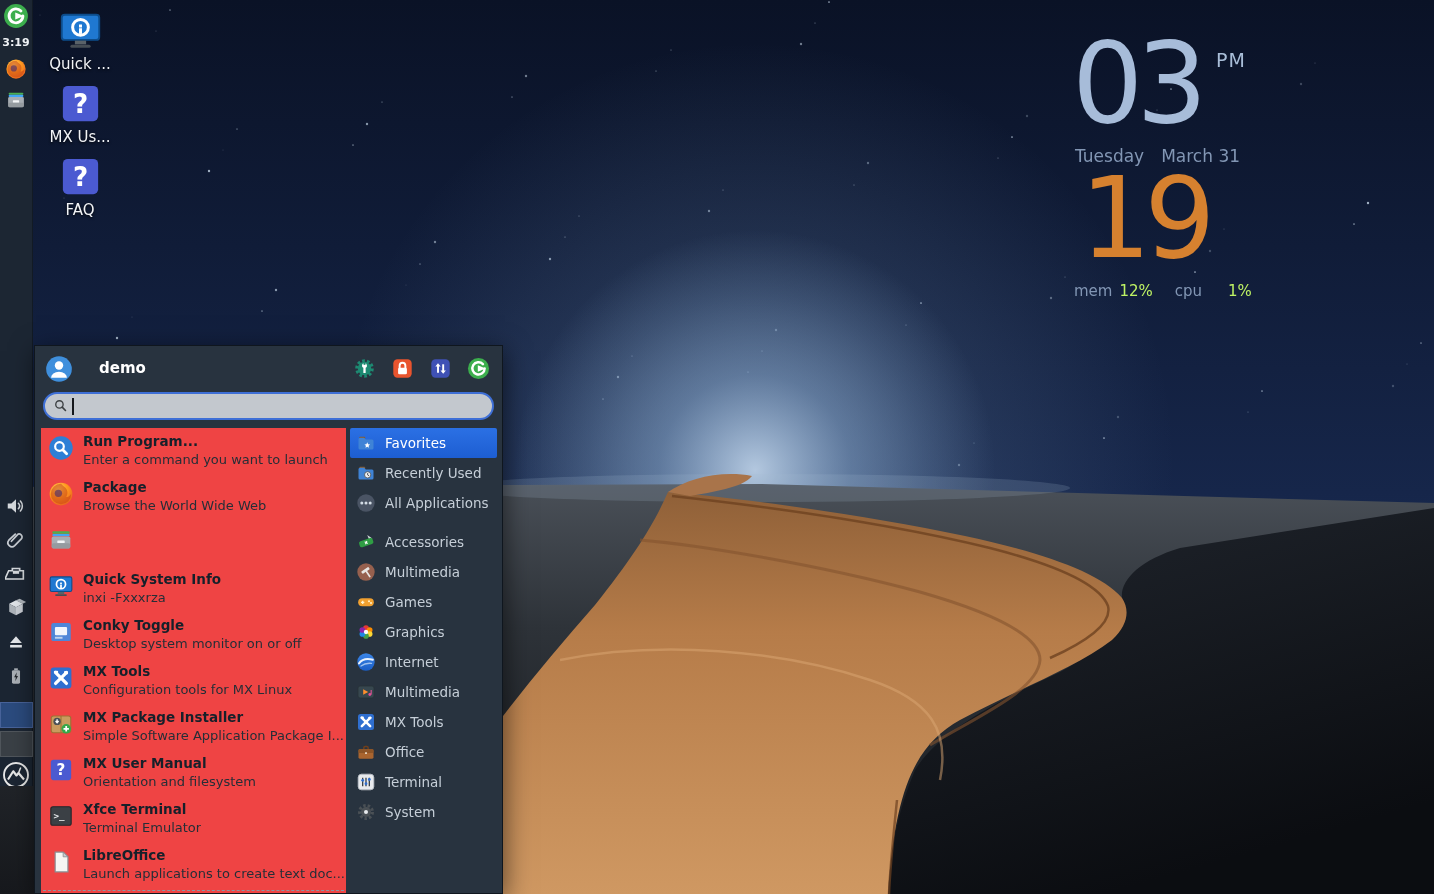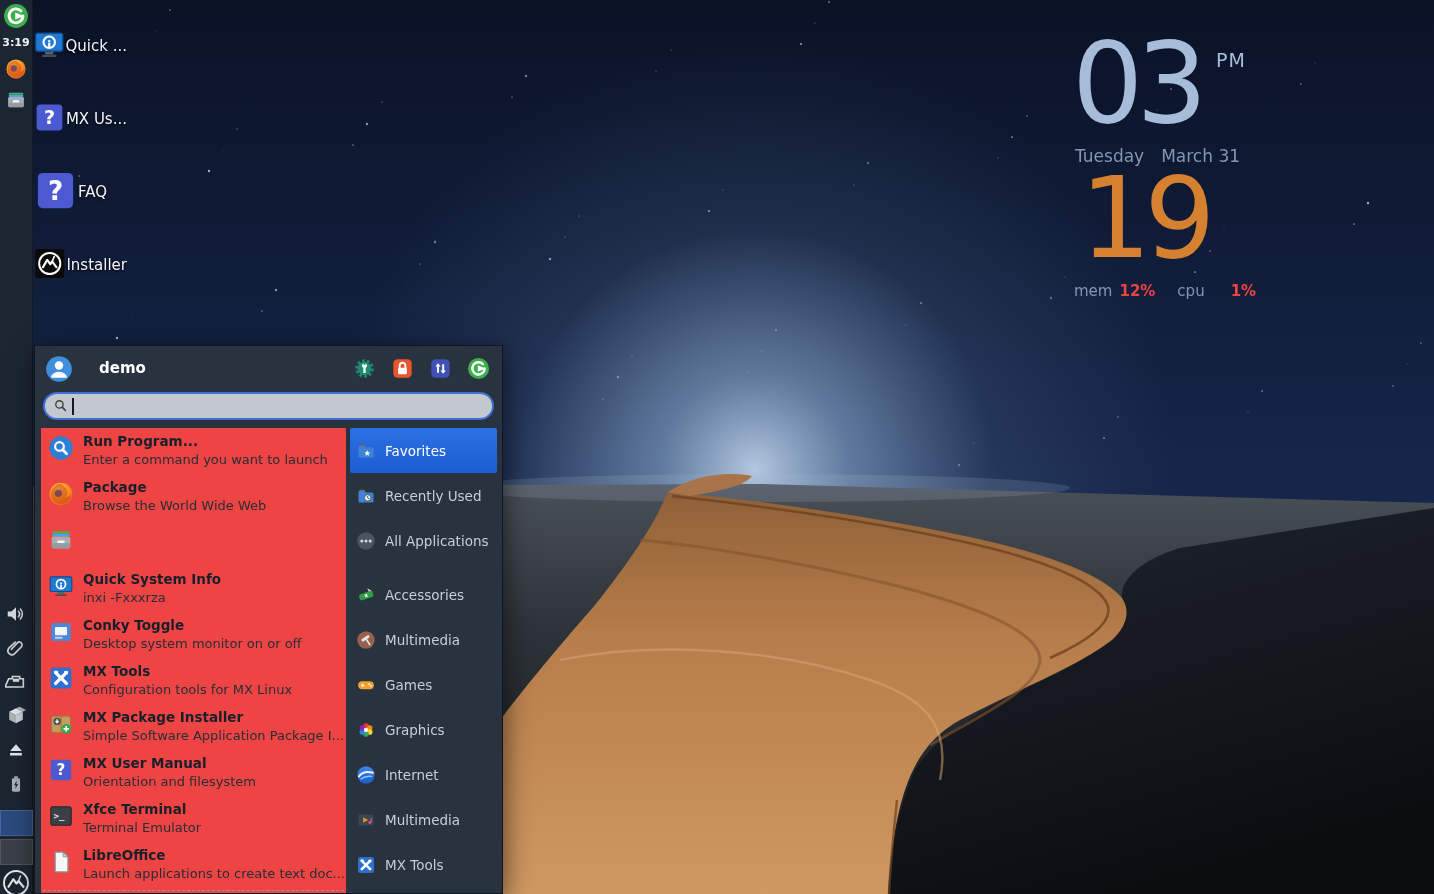--- a/index.html
+++ b/index.html
@@ -8,33 +8,33 @@
   #wallpaper{position:absolute;left:0;top:0;z-index:0;}
 
   
   #conky{position:absolute;left:1064px;top:36px;width:220px;z-index:2;}
   .ck-hour-row{position:relative;height:102px;}
   .ck-hour{font-size:112px;line-height:94px;letter-spacing:-7px;color:#a7bcd9;margin-left:8px;}
   .ck-ampm{position:absolute;left:152px;top:13px;font-size:19px;color:#a9bed8;letter-spacing:1px;}
   .ck-date{margin:8px 0 0 11px;font-size:17px;color:#8296b4;display:flex;gap:17px;}
   .ck-min{font-size:112px;line-height:96px;letter-spacing:-7px;color:#d6812f;margin:4px 0 0 16px;}
   .ck-stats{margin:16px 0 0 10px;font-size:15px;color:#8296b4;display:flex;align-items:baseline;}
-  .ck-stats .v{color:#ef4444;margin-left:7px;font-weight:bold;}
+  .ck-stats .v{color:#bef264;margin-left:7px;}
   .ck-stats .lbl2{margin-left:22px;}
   .ck-stats .v2{margin-left:26px;}
 
   
   #desktop-icons{position:absolute;left:33px;top:8px;width:94px;z-index:2;}
-  .desk-item{height:73px;display:flex;flex-direction:row;align-items:center;cursor:default;}
+  .desk-item{height:73px;display:flex;flex-direction:column;align-items:center;cursor:default;}
   .desk-ic{width:45px;height:45px;display:block;}
   .desk-ic svg{width:100%;height:100%;}
   .desk-label{margin-top:2px;font-size:15px;color:#f2f4f7;text-shadow:0 1px 3px rgba(0,0,0,.9);white-space:nowrap;}
 
   
-  #panel{position:absolute;left:0;top:0;width:33px;height:894px;background:#1c2633;z-index:10;
+  #panel{position:absolute;left:0;top:0;width:33px;height:786px;background:#1c2633;z-index:10;
     border-right:1px solid #121a24;box-sizing:border-box;}
   .p-top{position:absolute;top:3px;left:0;right:0;display:flex;flex-direction:column;align-items:center;}
   .p-logo{width:26px;height:26px;cursor:pointer;}
   .p-logo svg{width:100%;height:100%;}
   .p-clock{margin-top:7px;font-size:11px;font-weight:bold;color:#eef1f4;}
   .p-launcher{width:22px;height:22px;margin-top:9px;cursor:pointer;}
   .p-launcher svg{width:100%;height:100%;}
   .p-bottom{position:absolute;bottom:0;left:0;right:0;display:flex;flex-direction:column;align-items:center;}
   .p-status{width:22px;height:22px;margin-bottom:12px;}
   .p-status svg{width:100%;height:100%;}
@@ -62,21 +62,21 @@
   .wm-body{position:absolute;left:6px;top:82px;right:0;bottom:0;display:flex;}
   .wm-list{width:305px;background:#ef4444;position:relative;overflow:hidden;padding-top:3px;box-sizing:border-box;}
   .wm-list::after{content:"";position:absolute;left:2px;right:2px;bottom:2px;border-top:1px dashed #8d97a2;}
   .fav-row{height:46px;display:flex;align-items:flex-start;padding-left:7px;cursor:pointer;}
   .fav-ic{width:26px;height:26px;flex:0 0 26px;margin-top:4px;}
   .fav-ic svg{width:26px;height:26px;}
   .fav-txt{margin-left:9px;overflow:hidden;}
   .fav-title{display:block;font-size:13.5px;font-weight:bold;color:#16202a;line-height:19px;margin-top:1px;white-space:nowrap;}
   .fav-sub{display:block;font-size:13px;color:#262e37;line-height:18px;white-space:nowrap;}
   .wm-cats{flex:1;padding:0 5px 0 4px;}
-  .cat-row{height:45px;display:flex;align-items:center;padding-left:6px;border-radius:2px;
+  .cat-row{height:30px;display:flex;align-items:center;padding-left:6px;border-radius:2px;
     font-size:13.5px;color:#c6cfd8;cursor:pointer;white-space:nowrap;}
   .cat-row.selected{background:linear-gradient(#2b70e4,#1d5ed2);color:#fff;}
   .cat-row.group-start{margin-top:9px;}
   .cat-ic{width:20px;height:20px;flex:0 0 20px;margin-right:9px;}
   .cat-ic svg{width:20px;height:20px;}
 </style>
 </head>
 <body>
 
 <div id="screen">
@@ -235,29 +235,20 @@
           </svg></span>
         <span class="desk-label">MX Us...</span>
       </div>
       <div class="desk-item">
         <span class="desk-ic"><svg viewBox="0 0 24 24" xmlns="http://www.w3.org/2000/svg">
             <rect x="2.6" y="2.6" width="18.8" height="18.8" rx="2.6" fill="#4b5ad1"></rect>
             <text x="12" y="17" font-size="14" font-weight="bold" fill="#fff" text-anchor="middle" font-family="DejaVu Sans, sans-serif">?</text>
           </svg></span>
         <span class="desk-label">FAQ</span>
       </div>
-      <div class="desk-item">
-        <span class="desk-ic"><svg viewBox="0 0 24 24" xmlns="http://www.w3.org/2000/svg">
-            <rect x="1.6" y="1.6" width="20.8" height="20.8" rx="2" fill="#0a0a0a"></rect>
-            <circle cx="12" cy="12" r="7.6" fill="none" stroke="#fff" stroke-width="1.4"></circle>
-            <path d="M6.8,15.2 L10.2,9.4 L12.4,12.4 L13.8,10.6 L17.2,15.2" fill="none" stroke="#fff" stroke-width="1.6" stroke-linejoin="round"></path>
-            <line x1="13.8" y1="10.6" x2="15.4" y2="6.6" stroke="#fff" stroke-width="1.2"></line>
-          </svg></span>
-        <span class="desk-label">Installer</span>
-      </div>
     </div>
 
   <div id="panel">
     <div class="p-top">
       <div class="p-logo" id="panel-logo"><svg viewBox="0 0 24 24" xmlns="http://www.w3.org/2000/svg">
             <circle cx="12" cy="12" r="11" fill="#3cae4d"></circle>
             <path d="M16.6,7.4 A6.4,6.4 0 1 0 18.4,12" fill="none" stroke="#fff" stroke-width="2.6" stroke-linecap="round"></path>
             <polygon points="11.3,8.7 19.4,12 11.3,15.3" fill="#fff"></polygon>
           </svg></div>
       <div class="p-clock">3:19</div>

